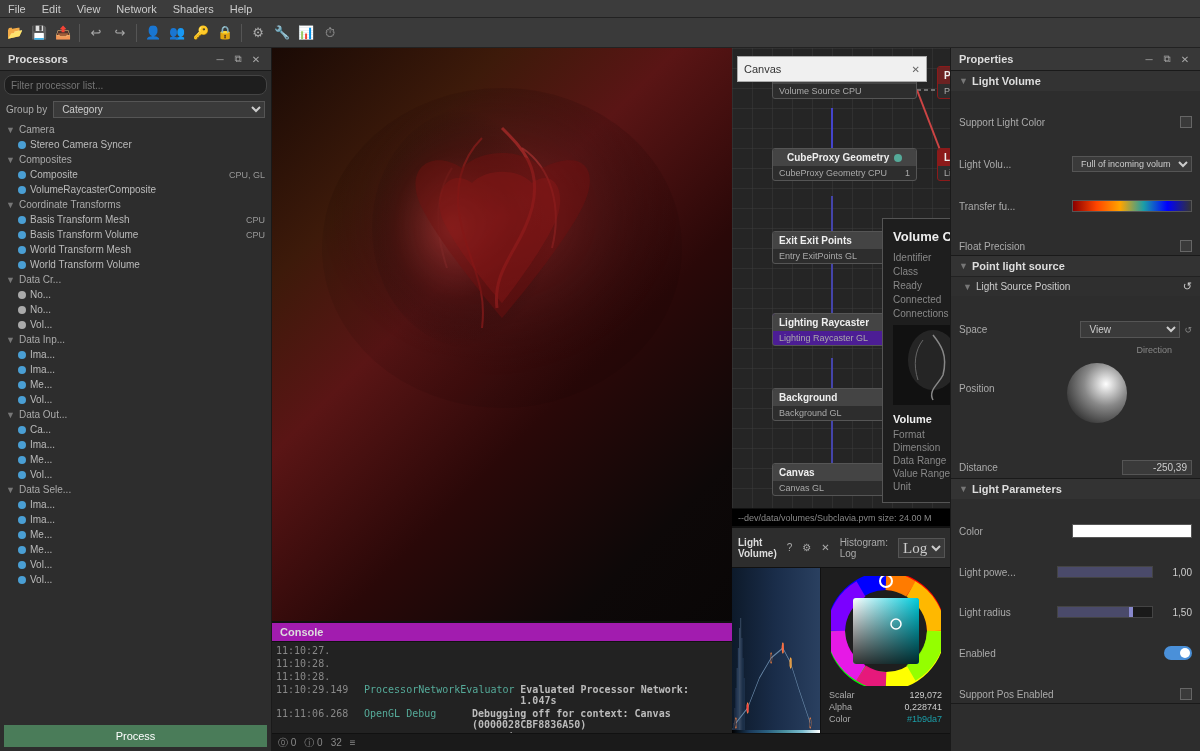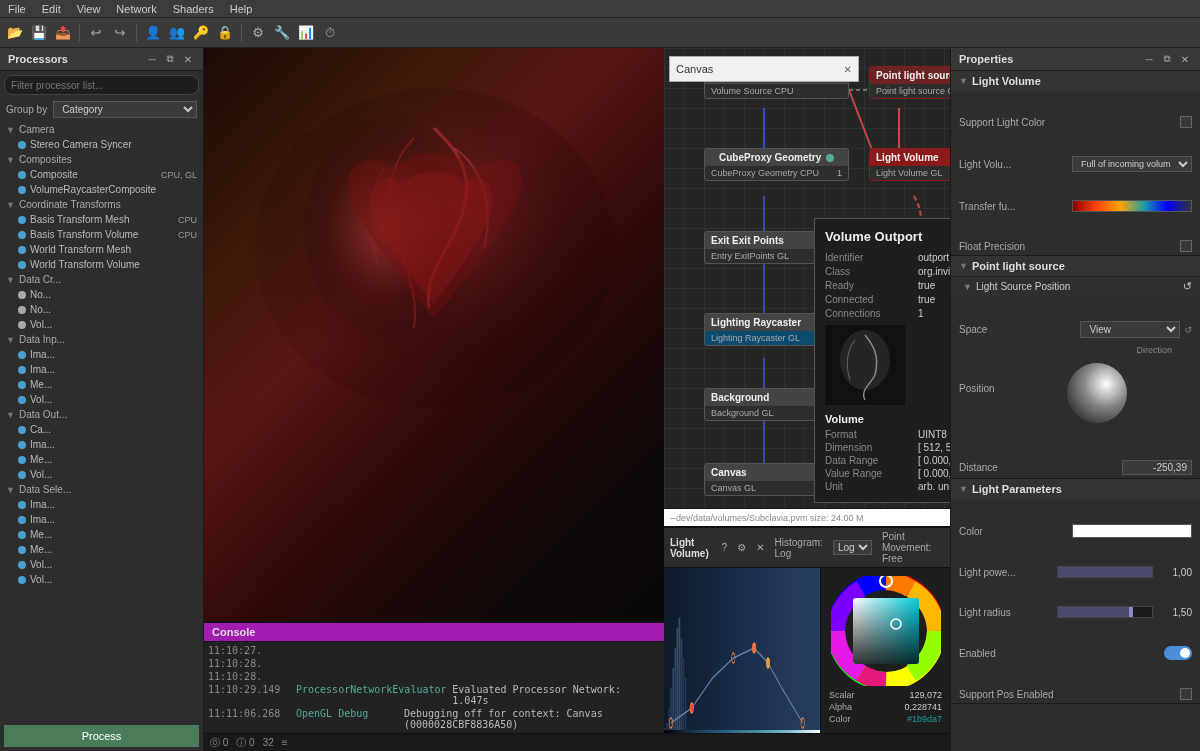--- a/index.html
+++ b/index.html
@@ -11,21 +11,21 @@
 
     
     #toolbar { height: 30px; background: #3a3a3a; display: flex; align-items: center; padding: 0 4px; gap: 2px; border-bottom: 1px solid #222; }
     .tool-btn { width: 22px; height: 22px; background: transparent; border: none; color: #aaa; cursor: pointer; display: flex; align-items: center; justify-content: center; font-size: 13px; }
     .tool-separator { width: 1px; height: 18px; background: #555; margin: 0 3px; }
 
     
     #main { display: flex; height: calc(751px - 18px - 30px); }
 
     
-    #left-panel { width: 204px; background: #2d2d2d; border-right: 1px solid #1a1a1a; display: flex; flex-direction: column; }
+    #left-panel { width: 272px; background: #2d2d2d; border-right: 1px solid #1a1a1a; display: flex; flex-direction: column; }
     #processors-header { padding: 4px 8px; background: #383838; border-bottom: 1px solid #1a1a1a; display: flex; align-items: center; justify-content: space-between; }
     #processors-title { font-size: 11px; color: #ddd; font-weight: bold; }
     .header-icons { display: flex; gap: 4px; }
     .header-icon { width: 14px; height: 14px; color: #aaa; cursor: pointer; display: flex; align-items: center; justify-content: center; font-size: 10px; }
     #filter-input { margin: 4px; height: 20px; background: #1e1e1e; border: 1px solid #444; color: #ccc; padding: 2px 6px; font-size: 10px; width: calc(100% - 8px); }
     #group-by-row { display: flex; align-items: center; padding: 2px 6px; gap: 6px; }
     #group-by-label { font-size: 10px; color: #aaa; }
     #processor-tree { flex: 1; overflow-y: auto; padding: 2px 0; }
     .tree-category { padding: 2px 6px; font-size: 10px; color: #aaa; cursor: pointer; display: flex; align-items: center; gap: 4px; }
     .tree-item { padding: 2px 6px 2px 18px; font-size: 10px; color: #bbb; display: flex; align-items: center; gap: 4px; cursor: pointer; }
@@ -35,21 +35,21 @@
     .badge { font-size: 9px; color: #999; margin-left: auto; }
     .chevron { font-size: 9px; color: #777; }
     .process-btn { margin: 4px; height: 22px; background: #4a7c59; border: none; color: #fff; font-size: 11px; cursor: pointer; }
 
     
     #center { flex: 1; display: flex; flex-direction: column; position: relative; }
     #canvas-area { flex: 1; position: relative; background: #1a1a1a; overflow: hidden; }
     .log-row { display: flex; gap: 8px; padding: 1px 0; }
     .log-time { color: #888; min-width: 80px; }
     .log-source { color: #5a9; min-width: 100px; }
-    .log-msg { color: #bbb; }
+    .log-msg { color: #bbb; font-weight: bold; }
     #status-bar { height: 18px; background: #1a1a1a; display: flex; align-items: center; padding: 0 6px; gap: 8px; border-top: 1px solid #111; }
     .status-item { font-size: 10px; color: #888; }
 
     
     #right-panel { width: 250px; background: #2d2d2d; border-left: 1px solid #1a1a1a; display: flex; flex-direction: column; overflow-y: auto; }
     #properties-header { padding: 4px 8px; background: #383838; border-bottom: 1px solid #1a1a1a; display: flex; align-items: center; justify-content: space-between; }
     #properties-title { font-size: 11px; color: #ddd; font-weight: bold; }
     .prop-section { border-bottom: 1px solid #1a1a1a; }
     .prop-section-header { padding: 4px 8px; background: #333; display: flex; align-items: center; gap: 4px; cursor: pointer; }
     .prop-section-title { font-size: 11px; color: #ddd; font-weight: bold; }
@@ -255,21 +255,21 @@
         </div>
 
         <div style="position:absolute;top:183px;left:40px;width:145px;background:#2d2d2d;border:1px solid #555;border-radius:3px;">
           <div style="background:#444;padding:3px 6px;border-radius:2px 2px 0 0;display:flex;align-items:center;justify-content:space-between;">
             <span style="font-size:10px;font-weight:bold;color:#eee;">Exit Exit Points</span>
             <span style="width:8px;height:8px;border-radius:50%;background:#5a9;display:inline-block;"></span>
           </div>
           <div style="padding:2px 6px;font-size:9px;color:#aaa;">Entry ExitPoints GL <span style="float:right;">1</span></div>
         </div>
 
-        <div style="position:absolute;top:265px;left:40px;width:145px;background:#0c4a6e;border:1px solid #555;border-radius:3px;">
+        <div style="position:absolute;top:265px;left:40px;width:145px;background:#4c1d95;border:1px solid #555;border-radius:3px;">
           <div style="background:#444;padding:3px 6px;border-radius:2px 2px 0 0;display:flex;align-items:center;justify-content:space-between;">
             <span style="font-size:10px;font-weight:bold;color:#eee;">Lighting Raycaster</span>
             <span style="width:8px;height:8px;border-radius:50%;background:#5a9;display:inline-block;"></span>
           </div>
           <div style="padding:2px 6px;font-size:9px;color:#aaa;">Lighting Raycaster GL <span style="float:right;">1</span></div>
         </div>
 
         <div style="position:absolute;top:340px;left:40px;width:145px;background:#2d2d2d;border:1px solid #555;border-radius:3px;">
           <div style="background:#444;padding:3px 6px;border-radius:2px 2px 0 0;display:flex;align-items:center;justify-content:space-between;">
             <span style="font-size:10px;font-weight:bold;color:#eee;">Background</span>
@@ -376,21 +376,21 @@
       </div>
 
       <div style="position:absolute;bottom:0;left:460px;right:0;height:225px;background:#1a1a1a;border-top:2px solid #111;">
 
         <div style="padding:3px 6px;background:#2d2d2d;border-bottom:1px solid #111;display:flex;align-items:center;gap:10px;font-size:10px;color:#aaa;">
           <span style="font-size:10px;font-weight:bold;color:#ddd;">Light Volume)</span>
           <span>?</span>
           <span>⚙</span>
           <span>✕</span>
           <span style="margin-left:auto;">Histogram: Log</span>
-          <select style="background:#3a3a3a;border:1px solid #555;color:#ccc;font-size:10px;"><option>Log</option></select>
+          <select style="background:#3a3a3a;border:1px solid #555;color:#ccc;font-size:15px;font-family:Liberation Serif, serif;"><option>Log</option></select>
           <span>Point Movement: Free</span>
 
         </div>
 
         <div style="display:flex;height:175px;">
 
           <div style="flex:1;position:relative;overflow:hidden;">
             <svg width="100%" height="175" viewBox="0 0 450 175" preserveAspectRatio="none">
               <defs>
                 <linearGradient id="tfbg" x1="0%" y1="0%" x2="100%" y2="0%">
@@ -494,21 +494,21 @@
               </div>
             </div>
           </div>
         </div>
 
         <div style="padding:2px 6px;background:#1e1e1e;border-top:1px solid #111;display:flex;align-items:center;font-size:10px;color:#aaa;">
           <span>Filter</span>
         </div>
       </div>
 
-      <div style="position:absolute;bottom:225px;left:460px;right:0;height:18px;background:#ffffff;border-top:1px solid #111;display:flex;align-items:center;padding:0 6px;font-size:9px;color:#888;">
+      <div style="position:absolute;bottom:225px;left:460px;right:0;height:18px;background:#000000;border-top:1px solid #111;display:flex;align-items:center;padding:0 6px;font-size:9px;color:#888;">
         <span>--dev/data/volumes/Subclavia.pvm size: 24.00 M</span>
       </div>
     </div>
 
     <div id="status-bar" style="height:18px;background:#1a1a1a;display:flex;align-items:center;padding:0 6px;gap:8px;border-top:1px solid #111;position:absolute;bottom:0;left:0;right:0;">
       <span class="status-item">⓪ 0</span>
       <span class="status-item">ⓘ 0</span>
       <span class="status-item">32</span>
       <span class="status-item">≡</span>
     </div>

